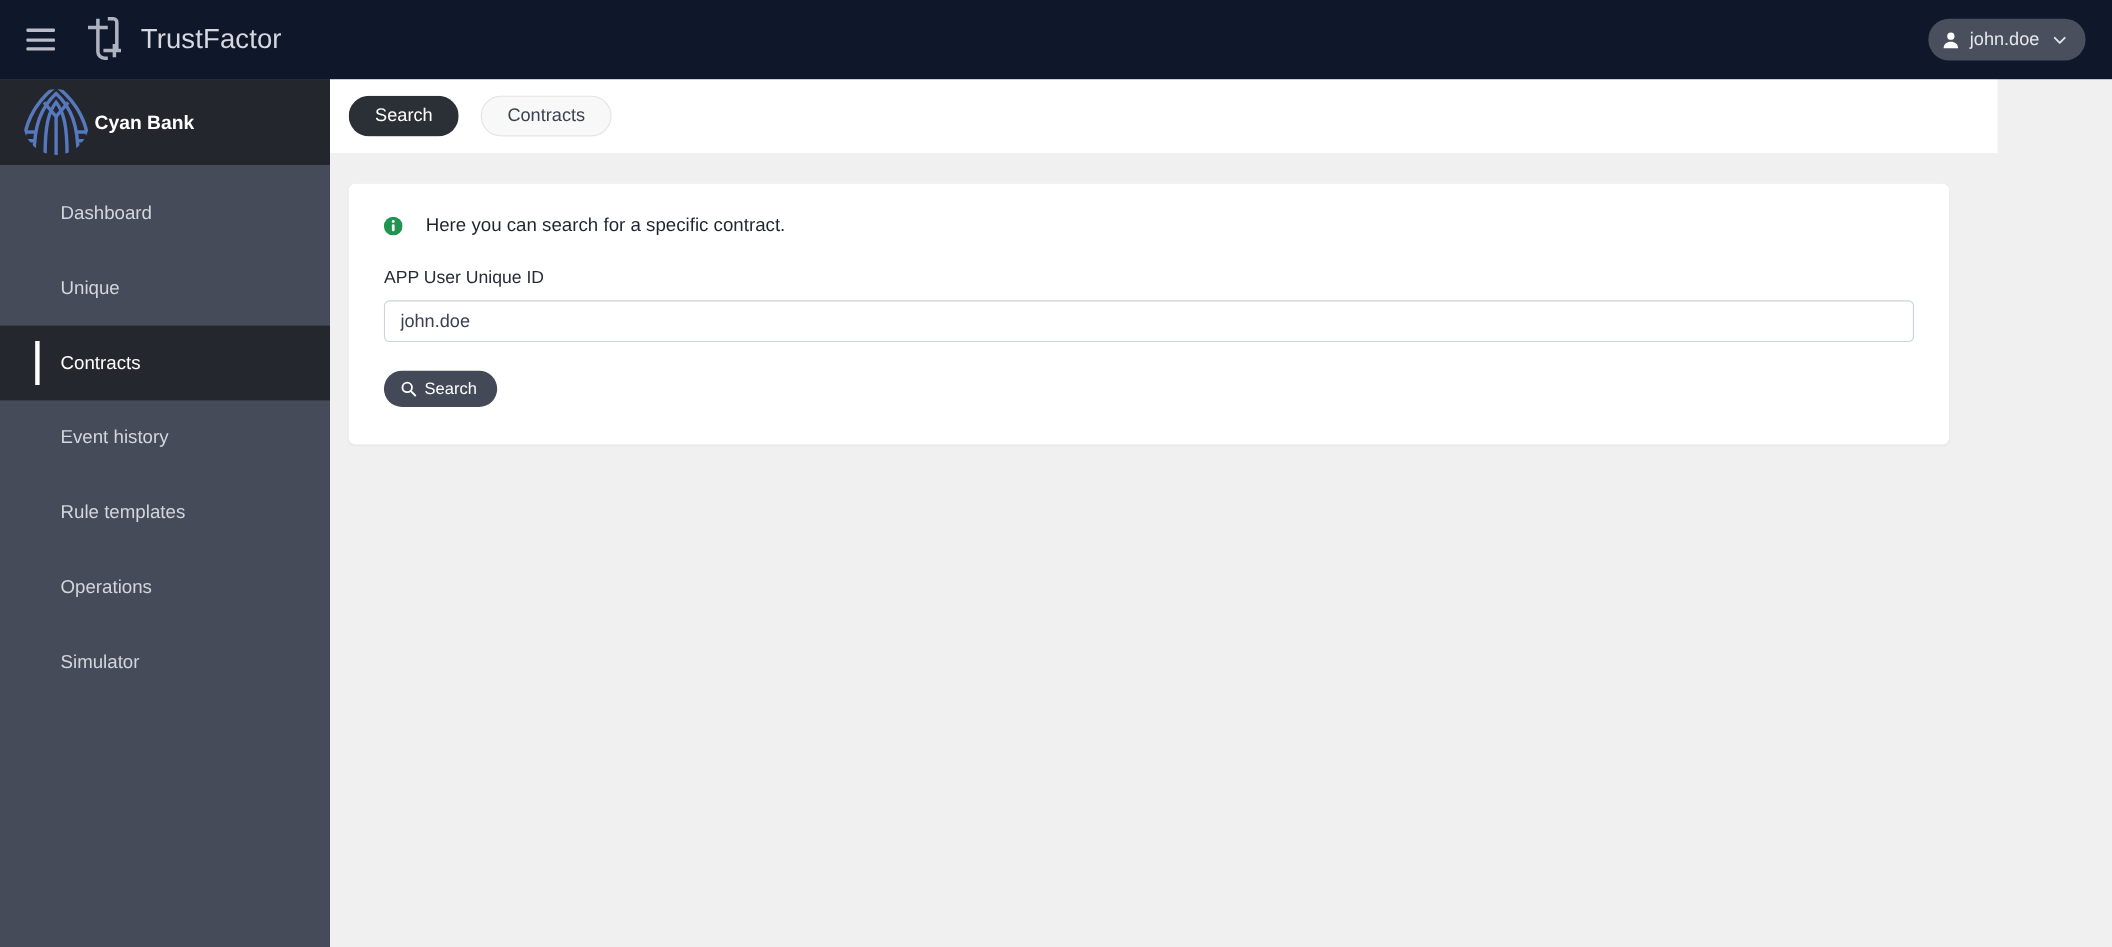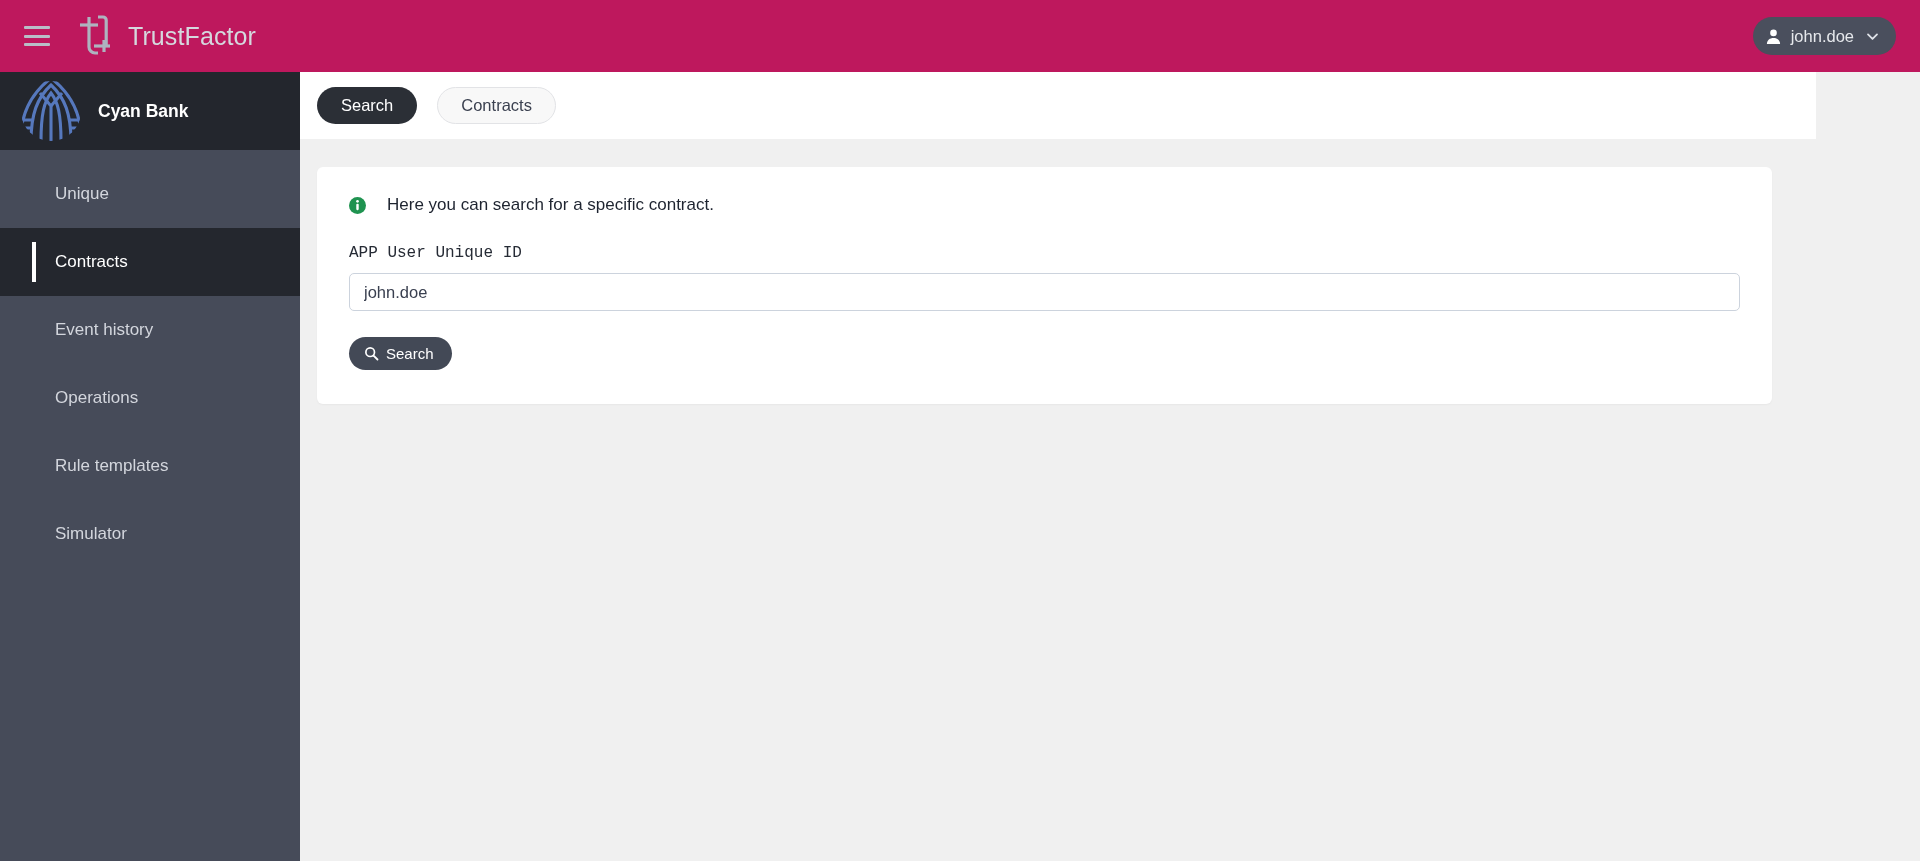--- a/index.html
+++ b/index.html
@@ -8,21 +8,21 @@
     width: 1920px; height: 861px;
     font-family: "Liberation Sans", sans-serif;
     background: #f0f0f0;
     overflow: hidden;
   }
 
   
   .topbar {
     position: absolute; left: 0; top: 0;
     width: 1920px; height: 72px;
-    background: #be185d;
+    background: #0f172a;
     display: flex; align-items: center;
     z-index: 30;
   }
   .hamburger {
     width: 26px; height: 20px;
     margin-left: 24px; margin-right: 22px;
     display: flex; flex-direction: column; justify-content: space-between;
     cursor: pointer;
   }
   .hamburger span {
@@ -47,21 +47,21 @@
 
   
   .sidebar {
     position: absolute; left: 0; top: 72px;
     width: 300px; height: 789px;
     background: #464b59;
     z-index: 20;
   }
   .sidebar-logo {
     height: 78px; background: #23262d;
-    display: flex; align-items: center; padding-left: 20px; gap: 16px;
+    display: flex; align-items: center; padding-left: 20px; gap: 4px;
     overflow: hidden;
   }
   .bank-mark { width: 62px; height: 62px; display: block; flex: 0 0 auto; }
   .bank-name { font-size: 17.5px; font-weight: bold; color: #ffffff; }
 
   .nav { padding-top: 10px; }
   .nav-item {
     position: relative;
     height: 68px;
     display: flex; align-items: center;
@@ -106,21 +106,21 @@
     border-radius: 6px;
     padding: 28px 32px 34px 32px;
     box-shadow: 0 1px 2px rgba(0,0,0,.04);
   }
   .info-row { display: flex; align-items: center; gap: 21px; }
   .info-ico { width: 17px; height: 17px; display: block; flex: 0 0 auto; }
   .info-text { font-size: 17px; color: #1e2430; }
 
   .field-label {
     margin-top: 29px; margin-bottom: 11px;
-    font-size: 16px; color: #262b35; font-family: Liberation Mono, monospace;
+    font-size: 16px; color: #262b35;
   }
   .field-input {
     display: block; width: 100%; height: 38px;
     border: 1px solid #ccd3dd; border-radius: 5px;
     padding: 0 14px;
     font-family: "Liberation Sans", sans-serif;
     font-size: 16.5px; color: #3a4050;
     background: #ffffff;
   }
   .field-input::placeholder { color: #9aa1ae; }
@@ -188,33 +188,36 @@
         <path d="M1 58 C1 32 12 13 31 -2 C50 13 61 32 61 58"></path>
         <path d="M2 40 H13 M2 48 H11 M2 56 H11"></path>
         <path d="M49 40 H60 M51 48 H60 M51 56 H60"></path>
       </g>
     </svg>
     <div class="bank-name">Cyan Bank</div>
   </div>
 
   <div class="nav">
     <div class="nav-item">
+      <span>Dashboard</span>
+    </div>
+    <div class="nav-item">
       <span>Unique</span>
     </div>
     <div class="nav-item active">
       <span>Contracts</span>
     </div>
     <div class="nav-item">
       <span>Event history</span>
     </div>
     <div class="nav-item">
+      <span>Rule templates</span>
+    </div>
+    <div class="nav-item">
       <span>Operations</span>
-    </div>
-    <div class="nav-item">
-      <span>Rule templates</span>
     </div>
     <div class="nav-item">
       <span>Simulator</span>
     </div>
   </div>
 </div>
 
 <div class="main">
 
   <div class="tabbar">

